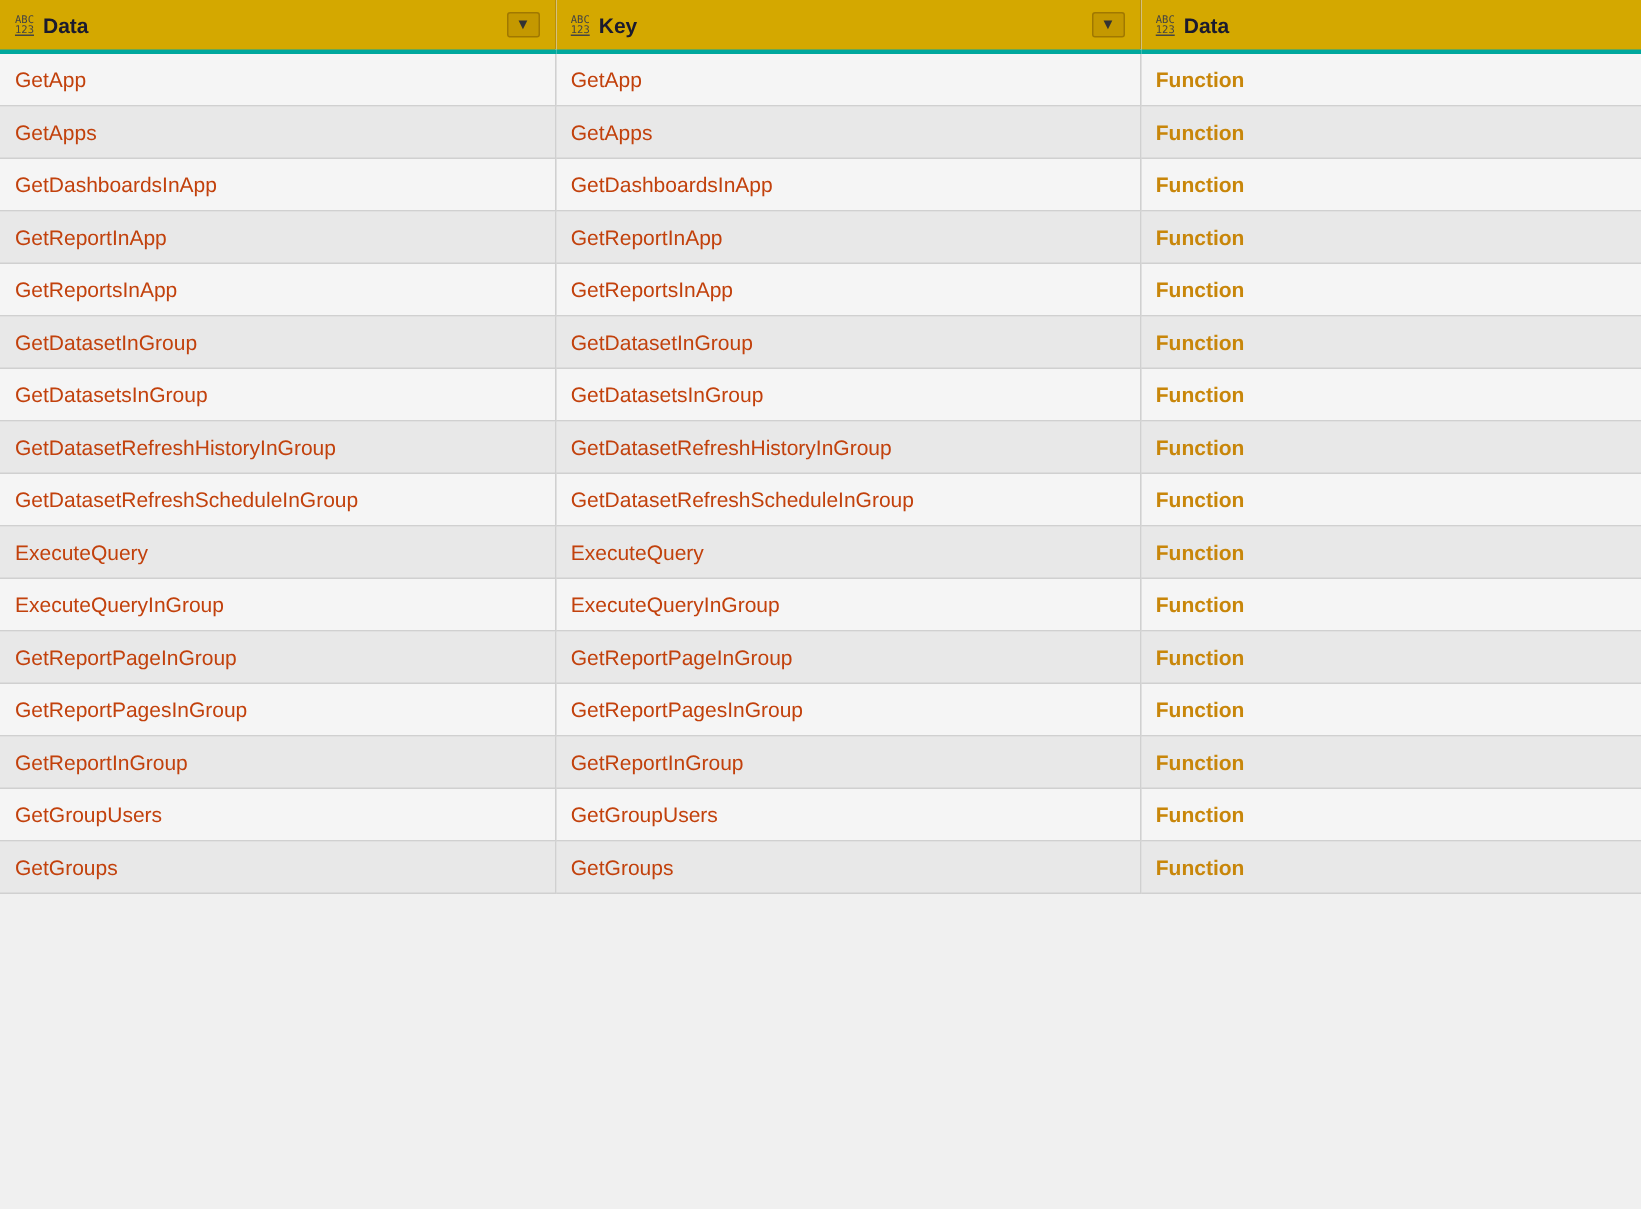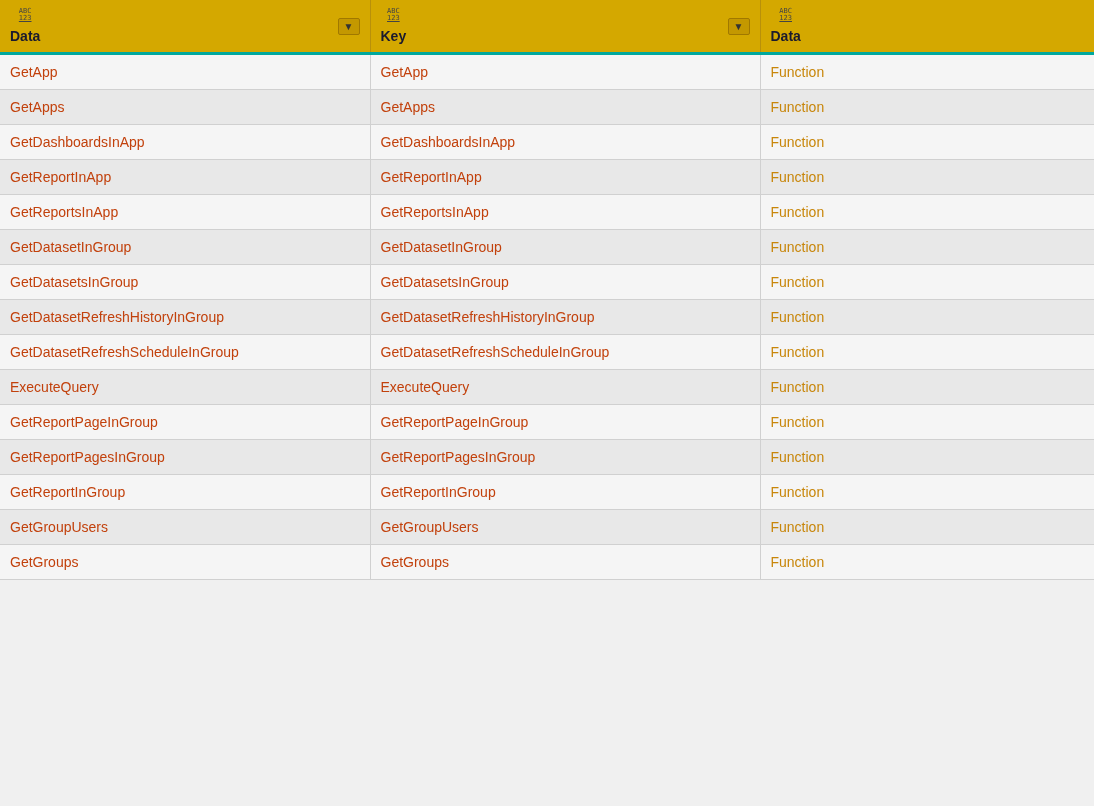--- a/index.html
+++ b/index.html
@@ -58,21 +58,20 @@
     .th-inner {
       display: flex;
       align-items: center;
       justify-content: space-between;
     }
 
     .th-left {
       display: flex;
       align-items: center;
       gap: 6px;
-      flex-direction: column;
     }
 
     .type-icon {
       display: flex;
       flex-direction: column;
       align-items: center;
       font-size: 8px;
       color: #555;
       line-height: 1;
       font-weight: normal;
@@ -118,21 +117,21 @@
       font-size: 14px;
       vertical-align: middle;
       white-space: nowrap;
       overflow: hidden;
       text-overflow: ellipsis;
     }
 
     tbody td:last-child {
       border-right: none;
       color: #c8860a;
-      font-weight: 400;
+      font-weight: 700;
     }
 
     .col-header-label {
       font-weight: 700;
       font-size: 14px;
       color: #1a1a2e;
     }
   </style>
 </head>
 <body>
@@ -228,20 +227,25 @@
           <td>GetDatasetRefreshScheduleInGroup</td>
           <td>GetDatasetRefreshScheduleInGroup</td>
           <td style="color: rgb(200, 134, 10);">Function</td>
         </tr>
         <tr>
           <td>ExecuteQuery</td>
           <td>ExecuteQuery</td>
           <td style="color: rgb(200, 134, 10);">Function</td>
         </tr>
         <tr>
+          <td>ExecuteQueryInGroup</td>
+          <td>ExecuteQueryInGroup</td>
+          <td style="color: rgb(200, 134, 10);">Function</td>
+        </tr>
+        <tr>
           <td>GetReportPageInGroup</td>
           <td>GetReportPageInGroup</td>
           <td style="color: rgb(200, 134, 10);">Function</td>
         </tr>
         <tr>
           <td>GetReportPagesInGroup</td>
           <td>GetReportPagesInGroup</td>
           <td style="color: rgb(200, 134, 10);">Function</td>
         </tr>
         <tr>

